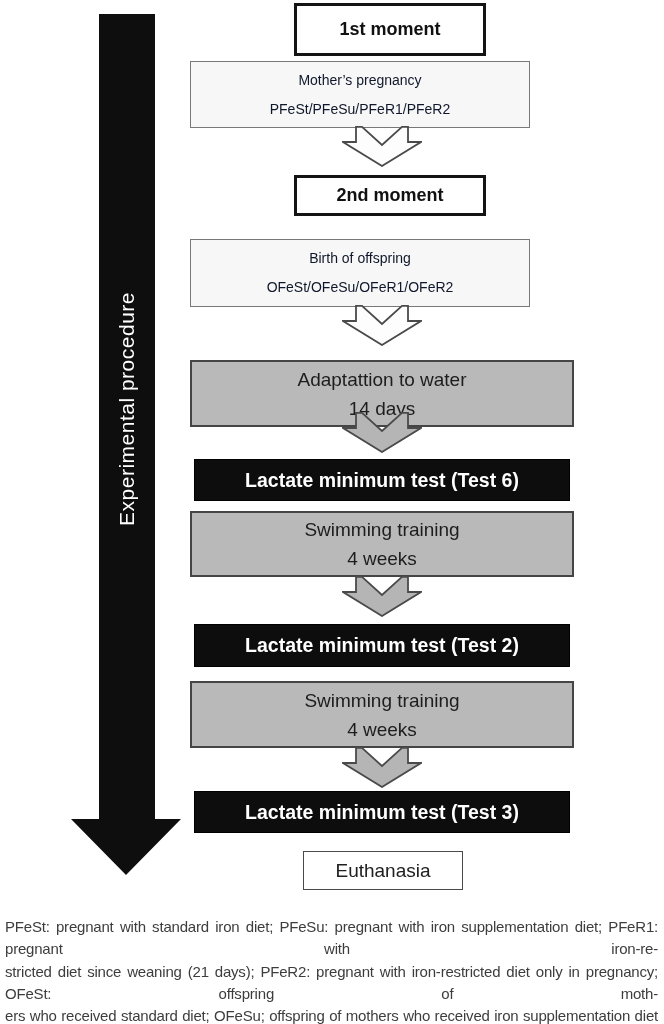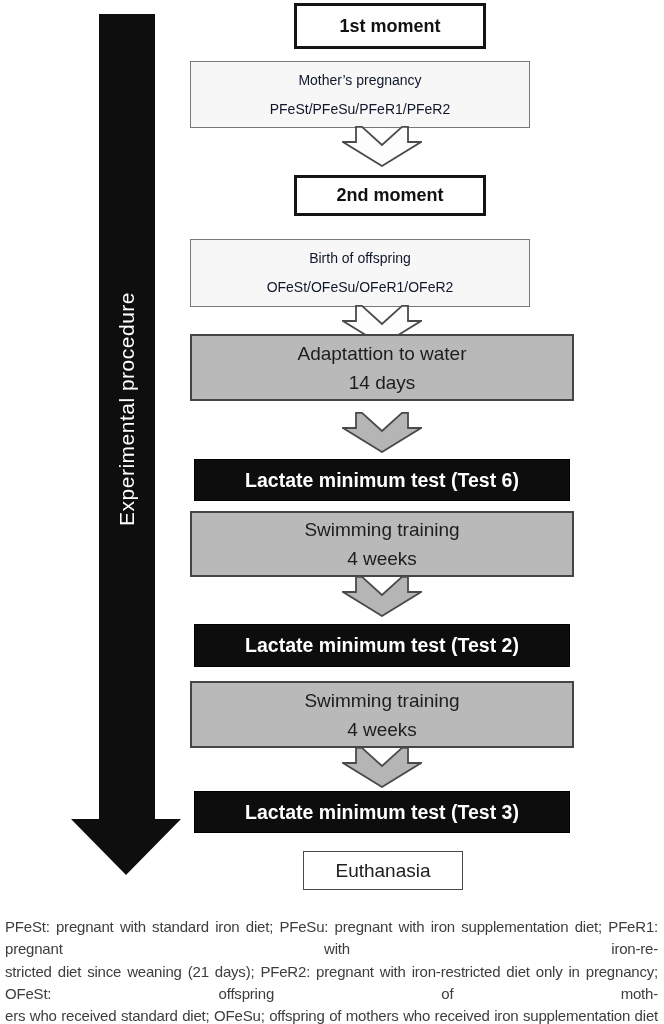--- a/index.html
+++ b/index.html
@@ -31,21 +31,21 @@
     position:absolute;
     box-sizing:border-box;
     display:flex;
     flex-direction:column;
     align-items:center;
     justify-content:center;
     text-align:center;
   }
   .box .l1,.box .l2{display:block;width:100%;}
   .moment{
-    left:294px;width:192px;height:46px;
+    left:294px;width:192px;height:53px;
     background:#ffffff;
     border:3px solid #141414;
     font-weight:bold;font-size:18px;color:#111;
   }
   .plain{
     left:190px;width:340px;
     background:#f7f7f7;
     border:1.5px solid #787878;
     font-size:14px;color:#0f172a;
     line-height:29px;
@@ -110,21 +110,21 @@
 
   <div class="box plain" style="top:239px;height:68px;">
     <span class="l1">Birth of offspring</span>
     <span class="l2">OFeSt/OFeSu/OFeR1/OFeR2</span>
   </div>
 
   <svg class="connector" style="top:305px;" width="80" height="41" viewBox="0 0 80 41">
     <polygon points="14,0.9 14,16 1,16 40,40 79,16 66,16 66,0.9 60,0.9 40,19 20,0.9" fill="#fdfdfd" stroke="#4a4a4a" stroke-width="1.8" stroke-linejoin="miter"></polygon>
   </svg>
 
-  <div class="box grayb" style="top:334px;height:67px;">
+  <div class="box grayb" style="top:360px;height:67px;">
     <span class="l1">Adaptattion to water</span>
     <span class="l2">14 days</span>
   </div>
 
   <svg class="connector" style="top:412px;" width="80" height="41" viewBox="0 0 80 41">
     <polygon points="14,0.9 14,16 1,16 40,40 79,16 66,16 66,0.9 60,0.9 40,19 20,0.9" fill="#b5b5b5" stroke="#4a4a4a" stroke-width="1.8" stroke-linejoin="miter"></polygon>
   </svg>
 
   <div class="box blackb" style="top:459px;height:42px;">
     <span>Lactate minimum test (Test 6)</span>

